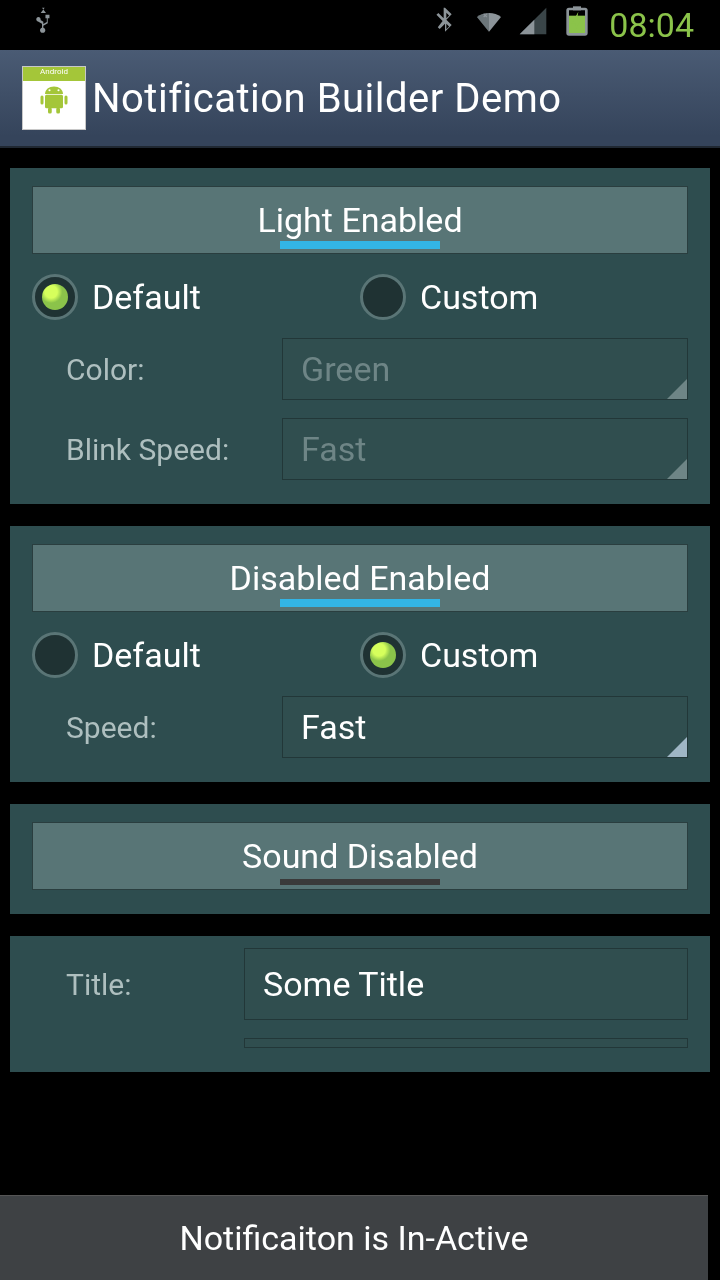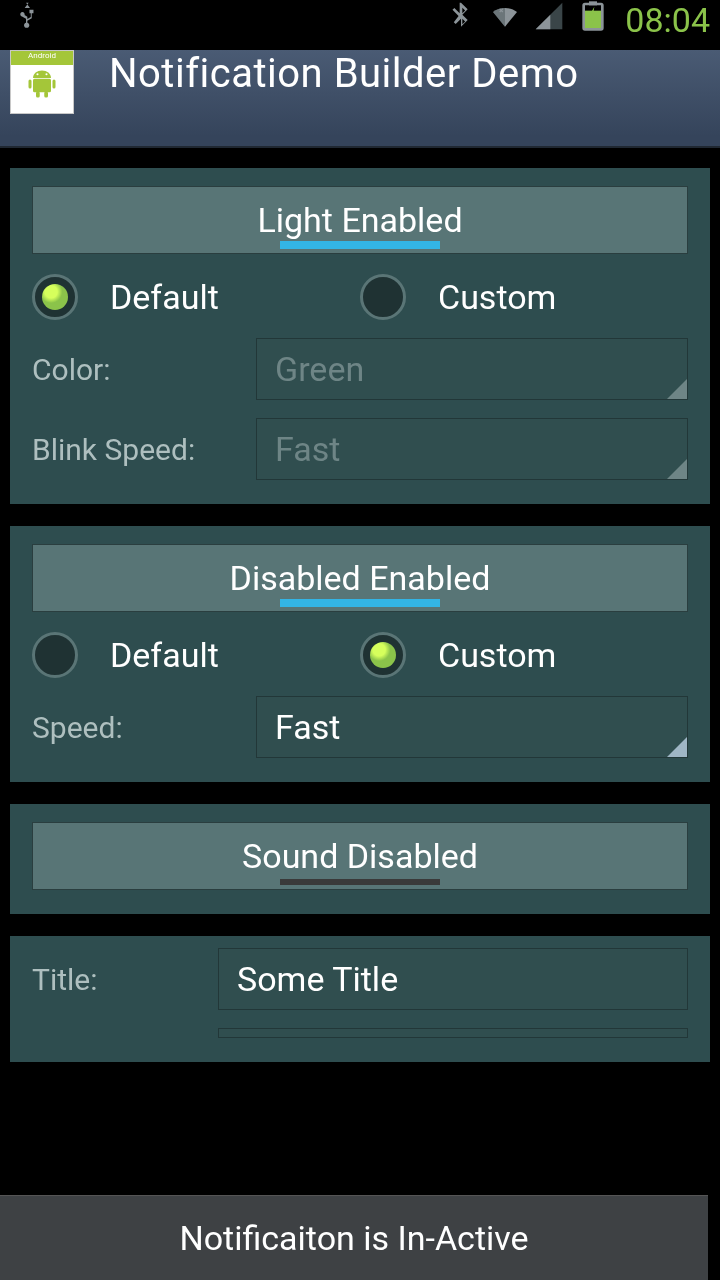--- a/index.html
+++ b/index.html
@@ -8,43 +8,43 @@
     background: #000;
     font-family: Roboto, "Helvetica Neue", Arial, sans-serif;
     color: #fff;
     position: relative;
   }
   
   .statusbar {
     height: 50px;
     background: #000;
     display: flex;
-    align-items: flex-start;
-    padding: 0 10px;
+    align-items: center;
+    padding: 0 26px;
     font-size: 32px;
     color: #8c9499;
   }
   .statusbar .left { display:flex; align-items:center; gap:12px; flex:0 0 auto; }
   .statusbar .spacer { flex:1; }
   .statusbar .right { display:flex; align-items:center; gap:12px; }
   .statusbar .clock { color:#8bc34a; font-size:34px; margin-left:4px; }
   .statusbar svg { width:32px; height:32px; fill:#8c9499; }
   .statusbar .batt svg .bolt { fill:#8bc34a; }
   .statusbar .batt svg .outline { stroke:#8c9499; fill:none; stroke-width:2; }
   .statusbar .batt svg .fill { fill:#8bc34a; }
 
   
   .actionbar {
     height: 98px;
     background: linear-gradient(#4a5b74, #35445b 90%);
     border-bottom: 2px solid #202832;
     display:flex;
-    align-items:flex-start;
-    padding: 0 10px;
-    gap: 35px;
+    align-items:center;
+    padding: 0 22px;
+    gap: 6px;
   }
   .actionbar .appicon {
     width: 64px; height:64px;
     background:#fff;
     position:relative;
     border:1px solid #c8c8c8;
   }
   .actionbar .appicon .topstrip { position:absolute; top:0; left:0; right:0; height:14px; background:#a4c639; font-size:8px; color:#fff; text-align:center; line-height:10px;}
   .actionbar .appicon .droid {
     position:absolute; left:50%; top:54%; transform:translate(-50%,-50%);
@@ -97,40 +97,41 @@
   }
   .radio-row {
     display:flex;
     margin-top: 20px;
     margin-bottom: 10px;
   }
   .radio-opt {
     flex:1;
     display:flex;
     align-items:center;
-    gap: 32px;
+    gap: 14px;
     cursor:pointer;
   }
   .radio {
     width:46px; height:46px;
     border-radius:50%;
     border: 3px solid #5a7576;
     background:#1f3233;
     display:flex; align-items:center; justify-content:center;
   }
   .radio.checked::after {
     content:""; width:26px; height:26px; border-radius:50%;
     background: radial-gradient(circle at 35% 30%, #d6ff5c 0 25%, #8bc34a 45% 100%);
   }
   .radio-label { font-size: 34px; color:#fff; }
   .field-row {
     display:flex;
     align-items:center;
     margin-top: 18px;
-    gap: 16px;
+    gap: 8px;
+    margin-left: 34px;
   }
   .field-label {
     width: 208px;
     font-size: 30px;
     color:#aebfbf;
   }
   .dropdown {
     flex:1;
     height: 62px;
     background:#304e4f;
@@ -146,21 +147,21 @@
   .dropdown.disabled { color:#6e8586; }
   .dropdown .corner {
     position:absolute; right:0; bottom:0;
     width:0; height:0;
     border-style:solid;
     border-width: 0 0 20px 20px;
     border-color: transparent transparent #6e8586 transparent;
   }
   .textinput {
     flex:1;
-    height: 62px;
+    height: 72px;
     background:#304e4f;
     border:1px solid #223738;
     display:flex;
     align-items:center;
     padding: 0 18px;
     font-size: 34px;
     color:#fff;
   }
   .bottomcard .field-label { width: 170px; }
 

